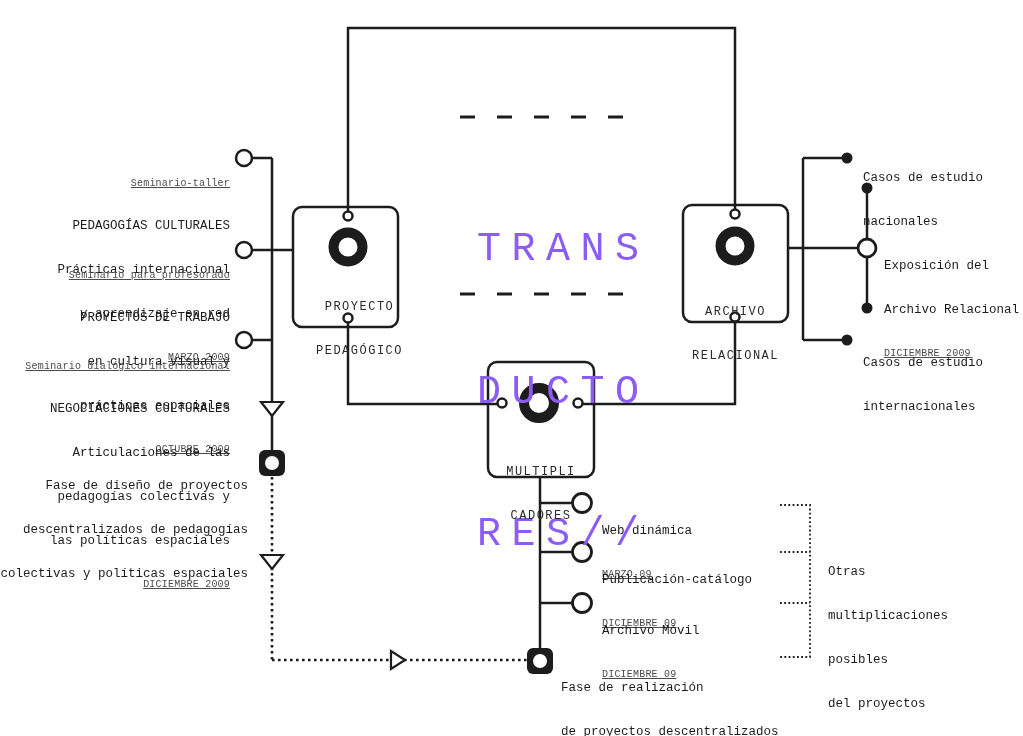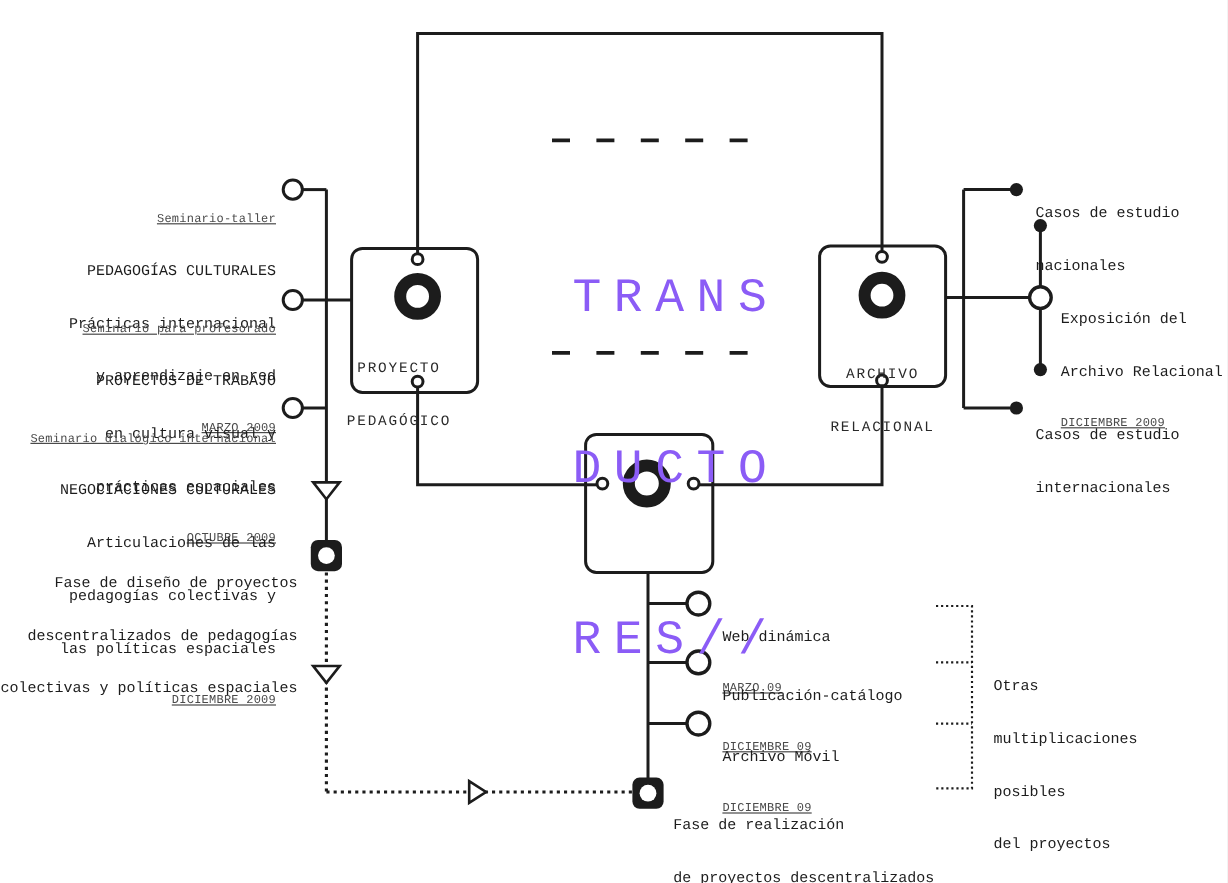--- a/index.html
+++ b/index.html
@@ -133,27 +133,31 @@
       </g>
     </g>
   </svg>
 
   <div id="title">
     <span>TRANS</span>
     <span>DUCTO</span>
     <span>RES//</span>
   </div>
 
-  <div class="nodelabel" style="left:280px;width:105px;top:271px;">
+  <div class="nodelabel" style="left:307px;width:105px;top:271px;">
     <span class="mainline">PROYECTO</span>
     <span class="mainline">PEDAGÓGICO</span>
   </div>
   <div class="nodelabel" style="left:683px;width:105px;top:276px;">
     <span class="mainline">ARCHIVO</span>
     <span class="mainline">RELACIONAL</span>
+  </div>
+  <div class="nodelabel" style="left:488px;width:106px;top:436px;">
+    <span class="mainline">MULTIPLI</span>
+    <span class="mainline">CADORES</span>
   </div>
 
   <div class="txtblock ralign" style="right:793px;top:148px;">
     <span class="smline">Seminario-taller</span>
     <span class="mainline">PEDAGOGÍAS CULTURALES</span>
     <span class="mainline">Prácticas internacional</span>
     <span class="mainline">y aprendizaje en red</span>
     <span class="smline">MARZO 2009</span>
   </div>
   <div class="txtblock ralign" style="right:793px;top:240px;">

